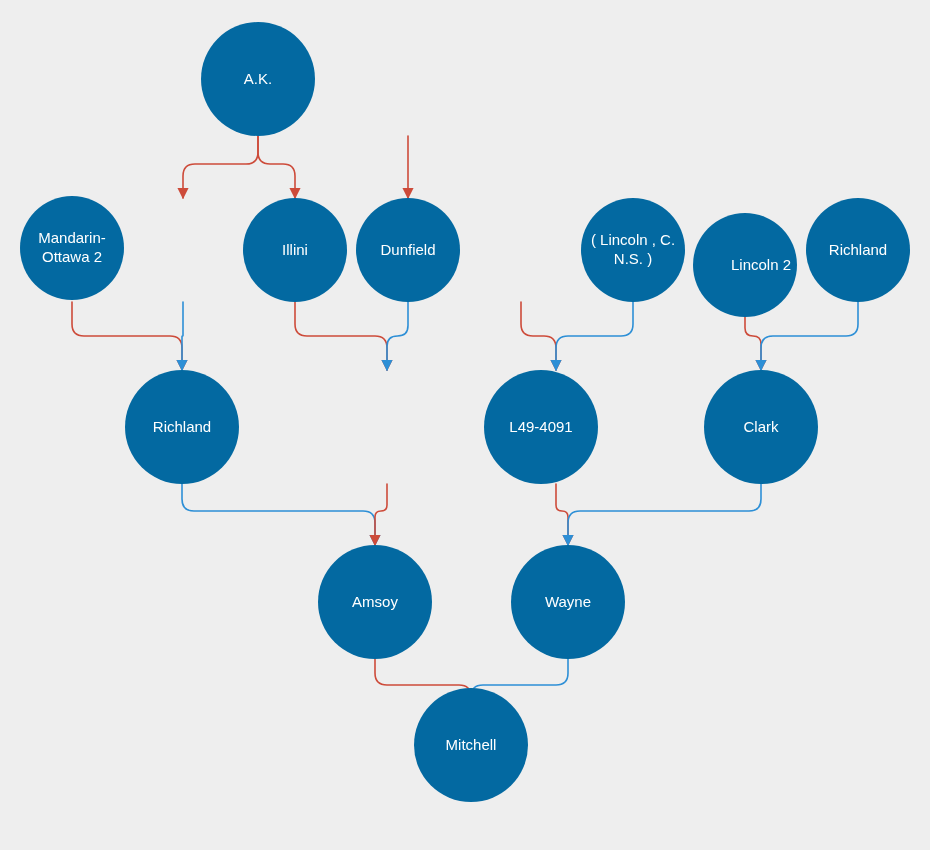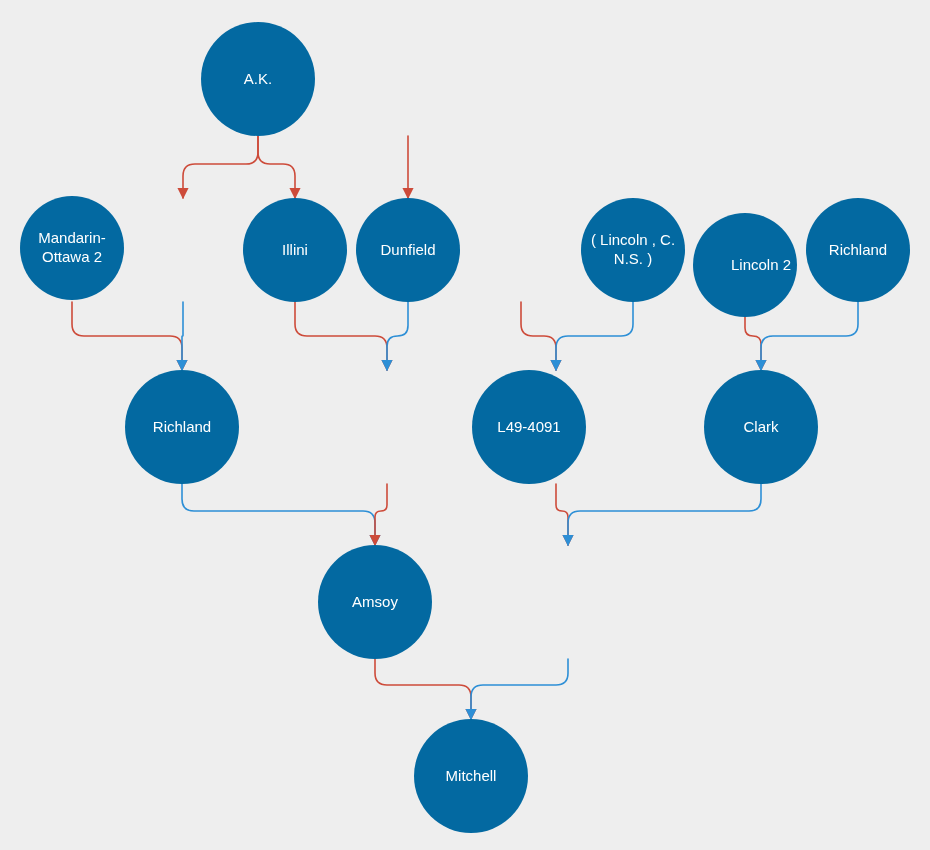--- a/index.html
+++ b/index.html
@@ -101,27 +101,30 @@
   <div class="node small" id="n-lincoln2" style="left:693px; top:213px;justify-content:flex-end;">
       <span>Lincoln 2</span>
     </div>
   <div class="node small" id="n-richland" style="left:806px; top:198px;">
       <span>Richland</span>
     </div>
 
   <div class="node big" id="n-harosoy" style="left:125px; top:370px;">
       <span>Richland</span>
     </div>
-  <div class="node big" id="n-l494091" style="left:472px; top:370px;">
+  <div class="node big" id="n-l494091" style="left:484px; top:370px;">
       <span>L49-4091</span>
     </div>
   <div class="node big" id="n-clark" style="left:704px; top:370px;">
       <span>Clark</span>
     </div>
 
   <div class="node big" id="n-amsoy" style="left:318px; top:545px;">
       <span>Amsoy</span>
     </div>
+  <div class="node big" id="n-wayne" style="left:511px; top:545px;">
+      <span>Wayne</span>
+    </div>
 
-  <div class="node big" id="n-mitchell" style="left:414px; top:719px;">
+  <div class="node big" id="n-mitchell" style="left:414px; top:688px;">
       <span>Mitchell</span>
     </div>
 </div>
 
 </body></html>

